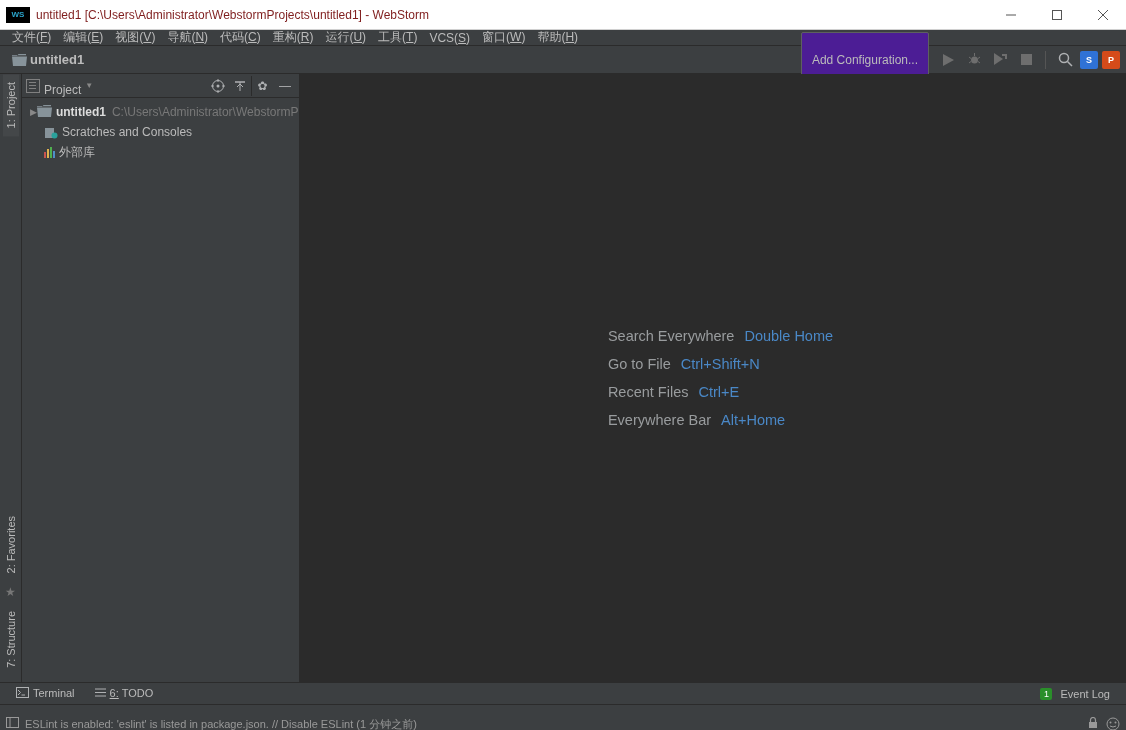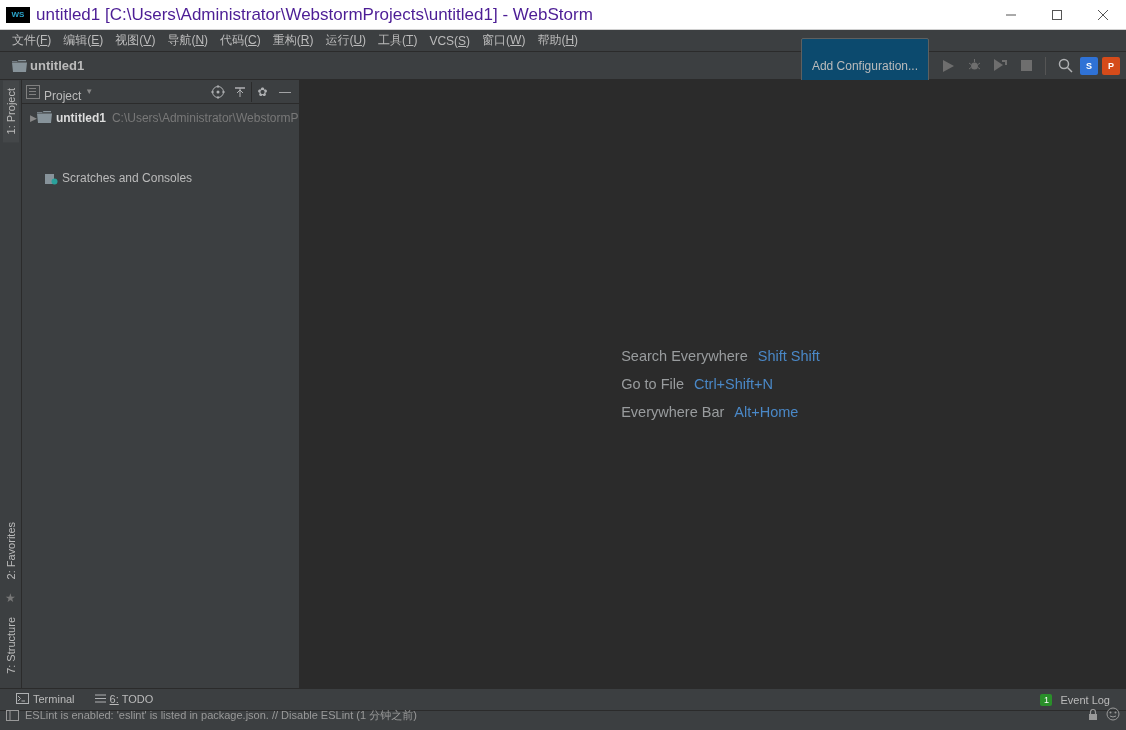--- a/index.html
+++ b/index.html
@@ -1,32 +1,32 @@
 <!DOCTYPE html>
 <html><head>
 <meta charset="utf-8">
 <style>
 * { margin:0; padding:0; box-sizing:border-box; font-family:"Segoe UI","Microsoft YaHei",sans-serif; }
 body { background:#3c3f41; color:#bbbbbb; width:1126px; height:730px; overflow:hidden; font-size:12px; }
 
 .titlebar { height:30px; background:#ffffff; color:#000; display:flex; align-items:center; padding:0 0 0 6px; border-bottom:1px solid #d0d0d0; }
 .titlebar .ws-icon { width:24px; height:16px; background:#000; color:#2ba3c9; font-size:8px; font-weight:bold; display:flex; align-items:center; justify-content:center; margin-right:6px; }
-.titlebar .title { font-size:17px; color:#4c1d95; }
+.titlebar .title { font-size:12px; color:#7f1d1d; }
 .titlebar .spacer { flex:1; }
 .titlebar .wbtn { width:46px; height:30px; display:flex; align-items:center; justify-content:center; color:#555; }
 
-.menubar { height:22px; background:#3c3f41; border-bottom:1px solid #2b2b2b; display:flex; align-items:center; padding-left:6px; }
+.menubar { height:16px; background:#3c3f41; border-bottom:1px solid #2b2b2b; display:flex; align-items:center; padding-left:6px; }
 .menubar .mitem { padding:2px 6px; color:#bbbbbb; font-size:12px; }
 .menubar .mitem u { text-decoration:underline; }
 
 .navbar { height:28px; background:#3c3f41; border-bottom:1px solid #2b2b2b; display:flex; align-items:center; padding:0 4px; }
 .navbar .folder-icon { width:14px; height:11px; margin:0 4px 0 8px; }
 .navbar .crumb { color:#bbbbbb; font-size:13px; font-weight:bold; }
 .navbar .spacer { flex:1; }
-.navbar .config-btn { background:#0c4a6e; border:1px solid #5e6060; padding:20px 10px; color:#bbbbbb; font-size:12px; margin-right:6px; border-radius:2px; }
+.navbar .config-btn { background:#4c1d95; border:1px solid #5e6060; padding:20px 10px; color:#bbbbbb; font-size:12px; margin-right:6px; border-radius:2px; }
 .navbar .tool-icon { width:26px; height:22px; display:flex; align-items:center; justify-content:center; color:#6e6e6e; }
 .navbar .tool-icon.search { color:#afb1b3; }
 .navbar .sq { width:18px; height:18px; margin:0 2px; border-radius:2px; display:flex; align-items:center; justify-content:center; font-size:9px; color:#fff; font-weight:bold; }
 .navbar .sq.blue{background:#2f72d6;} .navbar .sq.orange{background:#d54b1a;}
 
 .main { display:flex; height:608px; }
 .leftgutter { width:22px; background:#3c3f41; border-right:1px solid #2b2b2b; display:flex; flex-direction:column; align-items:center; }
 .leftgutter .vtab { writing-mode:vertical-rl; transform:rotate(180deg); padding:8px 2px; color:#bbbbbb; font-size:11px; cursor:pointer; display:flex; align-items:center; gap:4px; }
 .leftgutter .vtab.active { background:#444749; }
 .leftgutter .spacer { flex:1; }
@@ -42,38 +42,38 @@
 .projhead .hbtn { width:22px; height:20px; display:flex; align-items:center; justify-content:center; color:#afb1b3; }
 .projhead .hbtn.last { border-left:1px solid #2b2b2b; }
 .projhead .gear { font-size:12px; }
 .projhead .hide { letter-spacing:-2px; }
 .projtree { padding:4px 0; overflow:hidden; }
 .tnode { display:flex; align-items:center; height:20px; padding-left:8px; white-space:nowrap; color:#bbbbbb; font-size:12px; }
 .tnode .arrow { width:10px; color:#888; font-size:9px; }
 .tnode .fld { margin-right:4px; }
 .tnode b { color:#dcdcdc; font-weight:bold; margin-right:6px; }
 .tnode .path { color:#787878; }
-.tnode.indent { padding-left:22px;margin-top:40px; }
+.tnode.indent { padding-left:22px; }
 .scratch-icon{width:14px;height:11px;position:relative;margin-right:4px;}
 .bars-icon{display:flex;gap:1px;margin-right:4px;align-items:flex-end;height:11px;}
 .bars-icon span{width:2px;background:#4fb04f;} .bars-icon span:nth-child(1){height:6px;background:#c75450;}.bars-icon span:nth-child(2){height:9px;background:#e0b24f;}.bars-icon span:nth-child(3){height:11px;}.bars-icon span:nth-child(4){height:7px;background:#4f8fc7;}
 
 .editor { flex:1; background:#2b2b2b; display:flex; align-items:center; justify-content:center; position:relative; }
 .hints { text-align:left; }
 .hint { margin:12px 0; font-size:14.5px; }
 .hint .lbl { color:#999c9e; margin-right:10px;margin-left:15px; }
 .hint .key { color:#4a88c7; }
 .hint.drop .lbl { color:#999c9e; }
 
 .bottombar { height:22px; background:#3c3f41; border-top:1px solid #2b2b2b; display:flex; align-items:center; padding:0 6px; }
 .bottombar .btab { display:flex; align-items:flex-start; padding:2px 10px; color:#bbbbbb; font-size:11px; gap:4px; }
 .bottombar .spacer { flex:1; }
 .bottombar .evbadge { width:12px; height:12px; background:#2a8f2a; border-radius:2px; color:#fff; font-size:9px; display:flex; align-items:center;justify-content:center; margin-right:4px; }
 
-.statusbar { height:20px; background:#3c3f41; border-top:1px solid #2b2b2b; display:flex; align-items:flex-end; padding:12px 6px; color:#999; font-size:11px; }
+.statusbar { height:20px; background:#3c3f41; border-top:1px solid #2b2b2b; display:flex; align-items:flex-start; padding:12px 6px; color:#999; font-size:11px; }
 .statusbar .sicon { margin-right:6px; color:#888; }
 .statusbar .spacer { flex:1; }
 .statusbar .ricon { margin-left:8px; }
 
 svg.folder{width:15px;height:12px;}
 svg.folder path{fill:#87939a;}
 </style>
 </head>
 <body>
 
@@ -209,27 +209,37 @@
         <b>untitled1</b>
         <span class="path">C:\Users\Administrator\WebstormProjects\untitled1</span>
       </div>
       <div class="tnode indent">
         <span class="scratch-icon"><svg width="14" height="12">
               <rect x="1" y="1" width="9" height="10" fill="#87939a"></rect>
               <circle cx="10.5" cy="8.5" r="3" fill="#2aa19b"></circle>
             </svg></span>
         <span>Scratches and Consoles</span>
       </div>
+      <div class="tnode indent">
+        <span class="bars-icon">
+            <span></span>
+            <span></span>
+            <span></span>
+            <span></span>
+          </span>
+        <span>外部库</span>
+      </div>
     </div>
   </div>
 
   <div class="editor">
     <div class="hints">
-      <div class="hint"><span class="lbl">Search Everywhere</span><span class="key">Shift Shift</span></div>
+      <div class="hint"><span class="lbl">Search Everywhere</span><span class="key">Double Home</span></div>
       <div class="hint"><span class="lbl">Go to File</span><span class="key">Ctrl+Shift+N</span></div>
+      <div class="hint"><span class="lbl">Recent Files</span><span class="key">Ctrl+E</span></div>
       <div class="hint"><span class="lbl">Everywhere Bar</span><span class="key">Alt+Home</span></div>
     </div>
   </div>
 </div>
 
 <div class="bottombar">
   <div class="btab">
     <span><svg width="13" height="11">
           <rect x="0.5" y="0.5" width="12" height="10" fill="none" stroke="#afb1b3"></rect>
           <path d="M2 3 L4.5 5.5 L2 8" fill="none" stroke="#afb1b3"></path>

